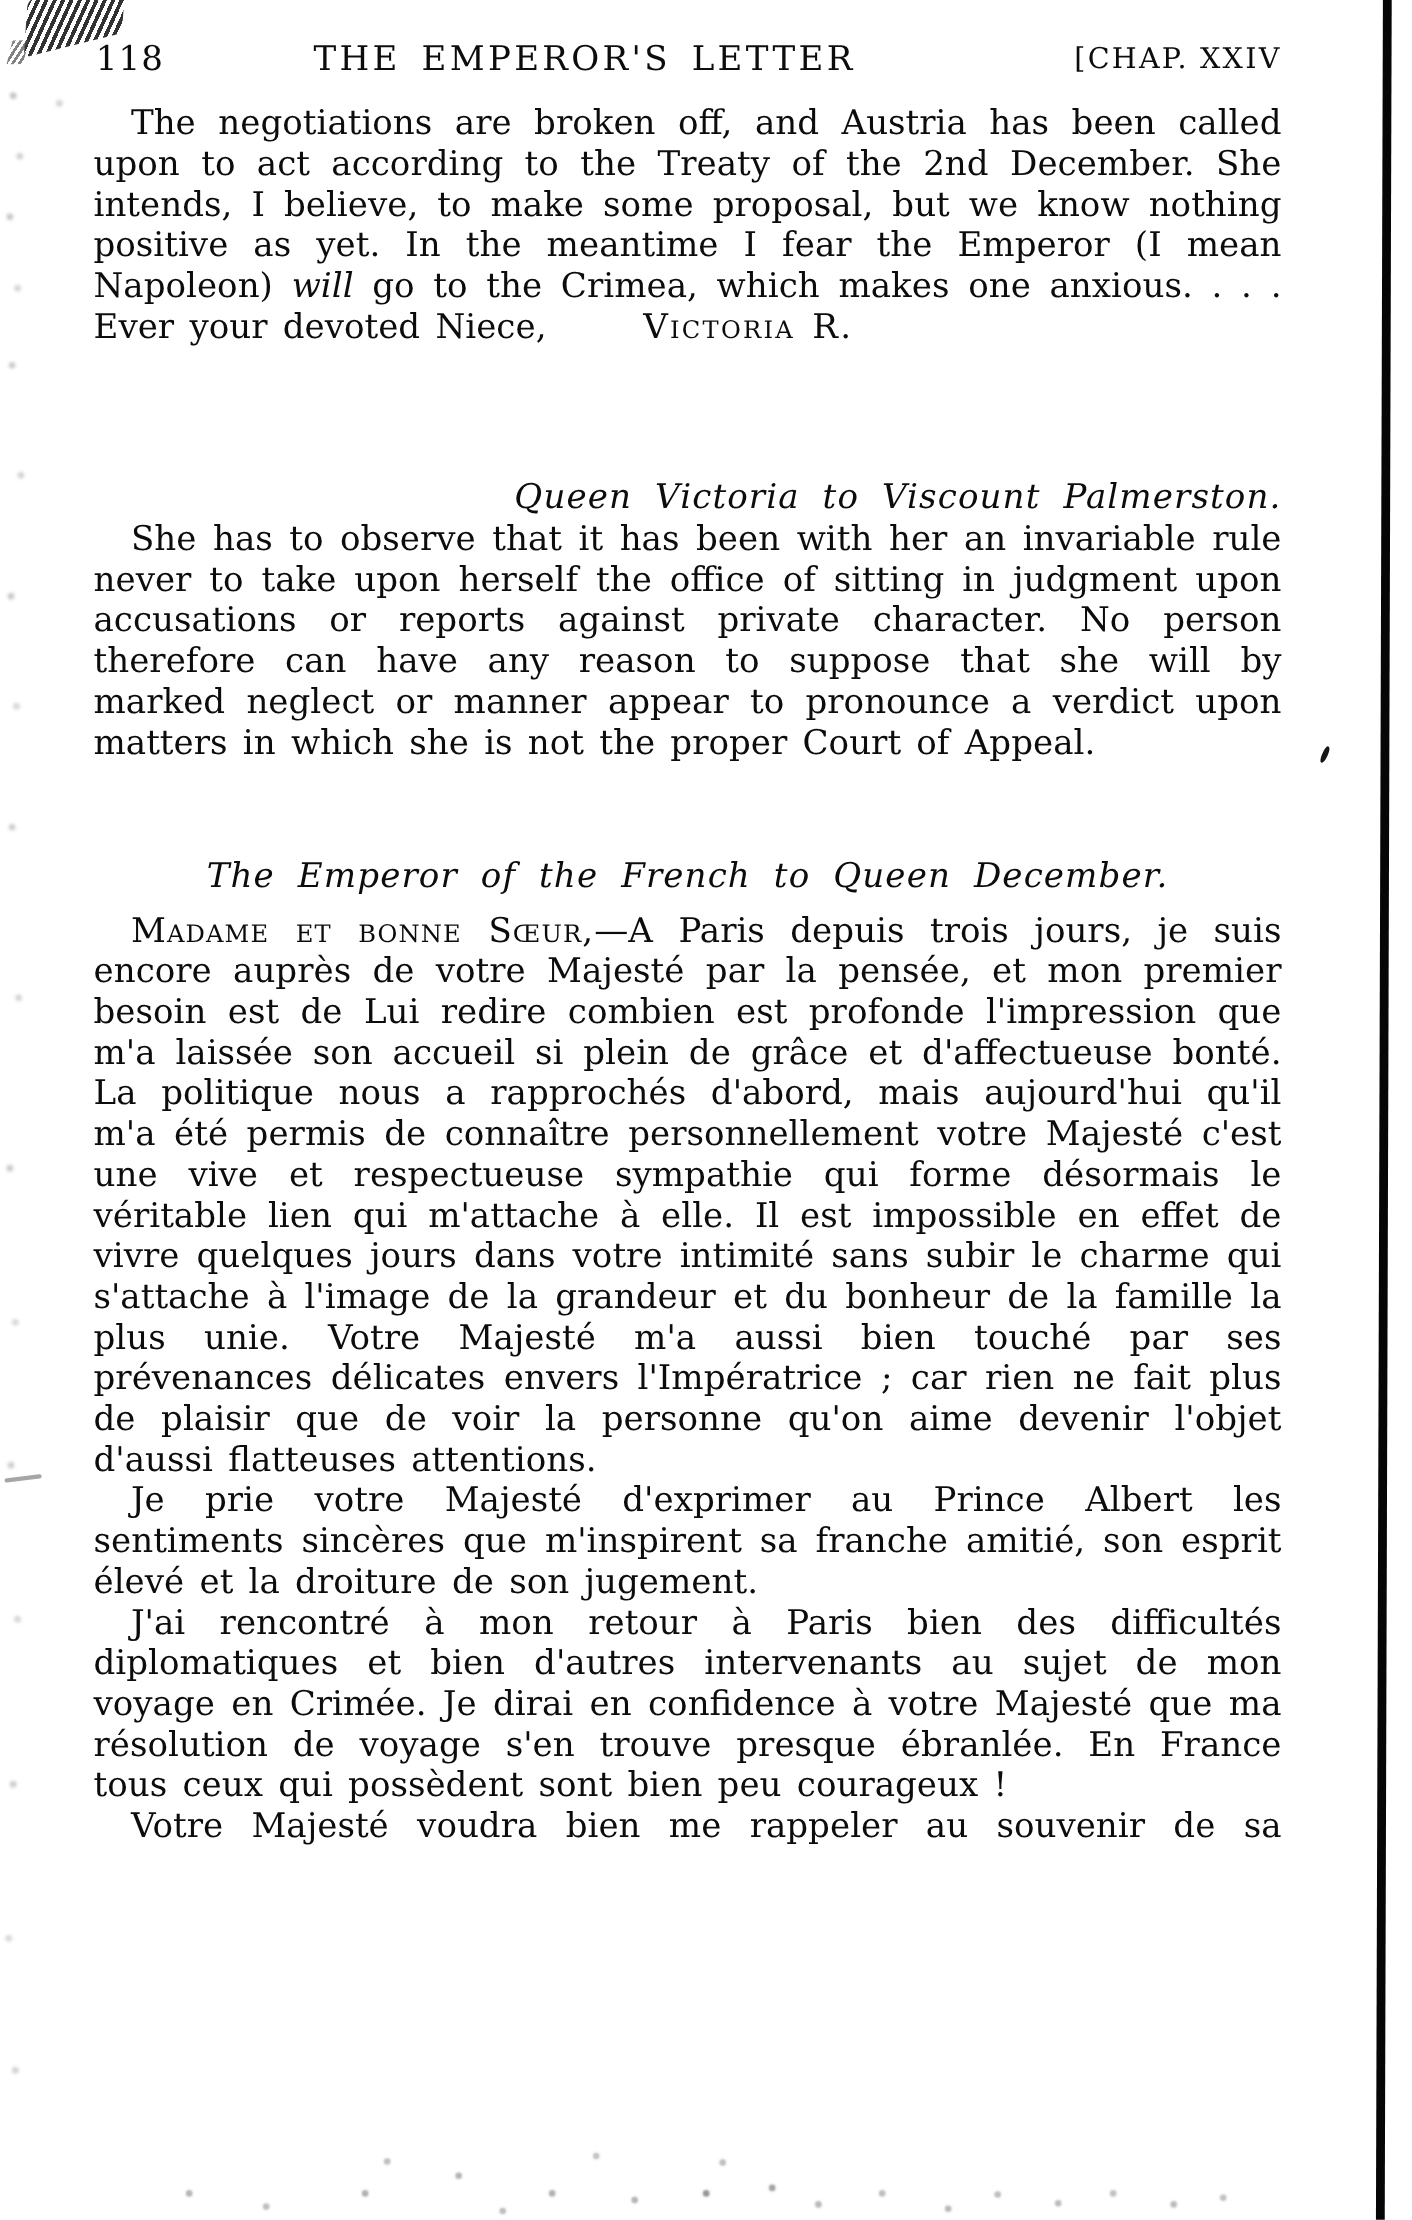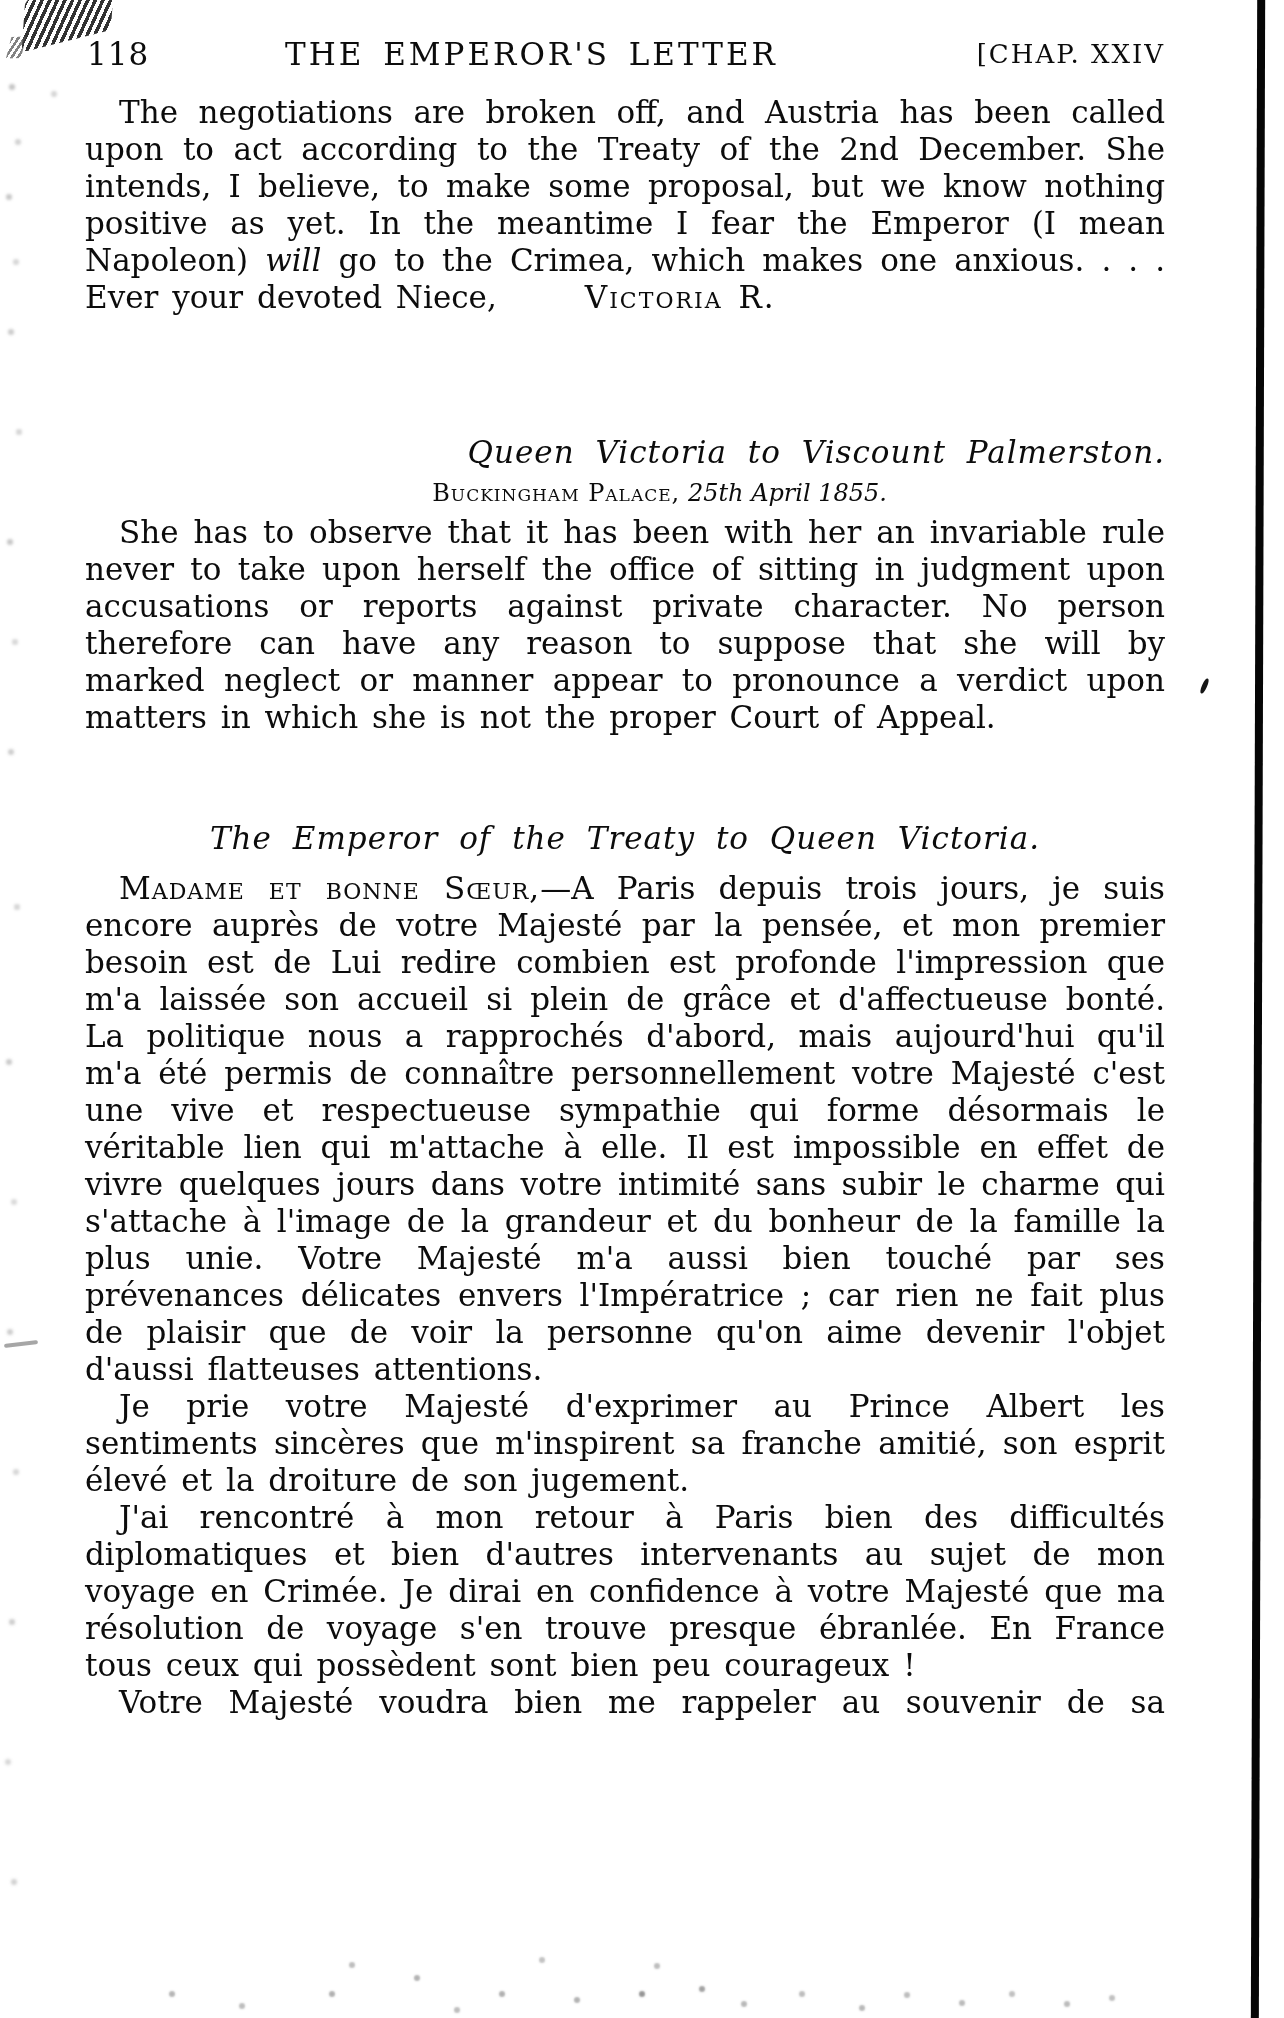--- a/index.html
+++ b/index.html
@@ -213,28 +213,24 @@
   <div class="running-header">
     <span class="page-num">118</span>
     <span class="title">THE EMPEROR'S LETTER</span>
     <span class="chap">[CHAP. XXIV</span>
   </div>
 
   <p class="body-para first-para"><span>The negotiations are broken off, and Austria has been called upon to act according to the Treaty of the 2nd December. She intends, I believe, to make some proposal, but we know nothing positive as yet.  In the meantime I fear the Emperor (I mean Napoleon) </span><i>will</i><span> go to the Crimea, which makes one anxious. . . . Ever your devoted Niece,</span><span class="sig-gap"></span><span class="smallcaps-sig">Victoria R.</span></p>
 
   <h3 class="letter-heading mt-big">Queen Victoria to Viscount Palmerston.</h3>
 
-  <p class="dateline">
-    <span class="place">Buckingham Palace,</span>
-    <span class="date">25th April 1855.</span>
-  </p>
 
   <p class="body-para">She has to observe that it has been with her an invariable rule never to take upon herself the office of sitting in judgment upon accusations or reports against private character.  No person therefore can have any reason to suppose that she will by marked neglect or manner appear to pronounce a verdict upon matters in which she is not the proper Court of Appeal.</p>
 
-  <h3 class="letter-heading mt-med">The Emperor of the Treaty to Queen Victoria.</h3>
+  <h3 class="letter-heading mt-med">The Emperor of the French to Queen December.</h3>
 
 
   <p class="body-para first-para"><span class="salutation">Madame et bonne Sœur,</span><span>—</span><span>A Paris depuis trois jours, je suis encore auprès de votre Majesté par la pensée, et mon premier besoin est de Lui redire combien est profonde l'impression que m'a laissée son accueil si plein de grâce et d'affectueuse bonté.  La politique nous a rapprochés d'abord, mais aujourd'hui qu'il m'a été permis de connaître personnellement votre Majesté c'est une vive et respectueuse sympathie qui forme désormais le véritable lien qui m'attache à elle.  Il est impossible en effet de vivre quelques jours dans votre intimité sans subir le charme qui s'attache à l'image de la grandeur et du bonheur de la famille la plus unie.  Votre Majesté m'a aussi bien touché par ses prévenances délicates envers l'Impératrice ; car rien ne fait plus de plaisir que de voir la personne qu'on aime devenir l'objet d'aussi flatteuses attentions.</span></p>
 
   <p class="body-para">Je prie votre Majesté d'exprimer au Prince Albert les sentiments sincères que m'inspirent sa franche amitié, son esprit élevé et la droiture de son jugement.</p>
   <p class="body-para">J'ai rencontré à mon retour à Paris bien des difficultés diplomatiques et bien d'autres intervenants au sujet de mon voyage en Crimée.  Je dirai en confidence à votre Majesté que ma résolution de voyage s'en trouve presque ébranlée.  En France tous ceux qui possèdent sont bien peu courageux !</p>
   <p class="body-para force-justify">Votre Majesté voudra bien me rappeler au souvenir de sa</p>
 
 </div>
 

